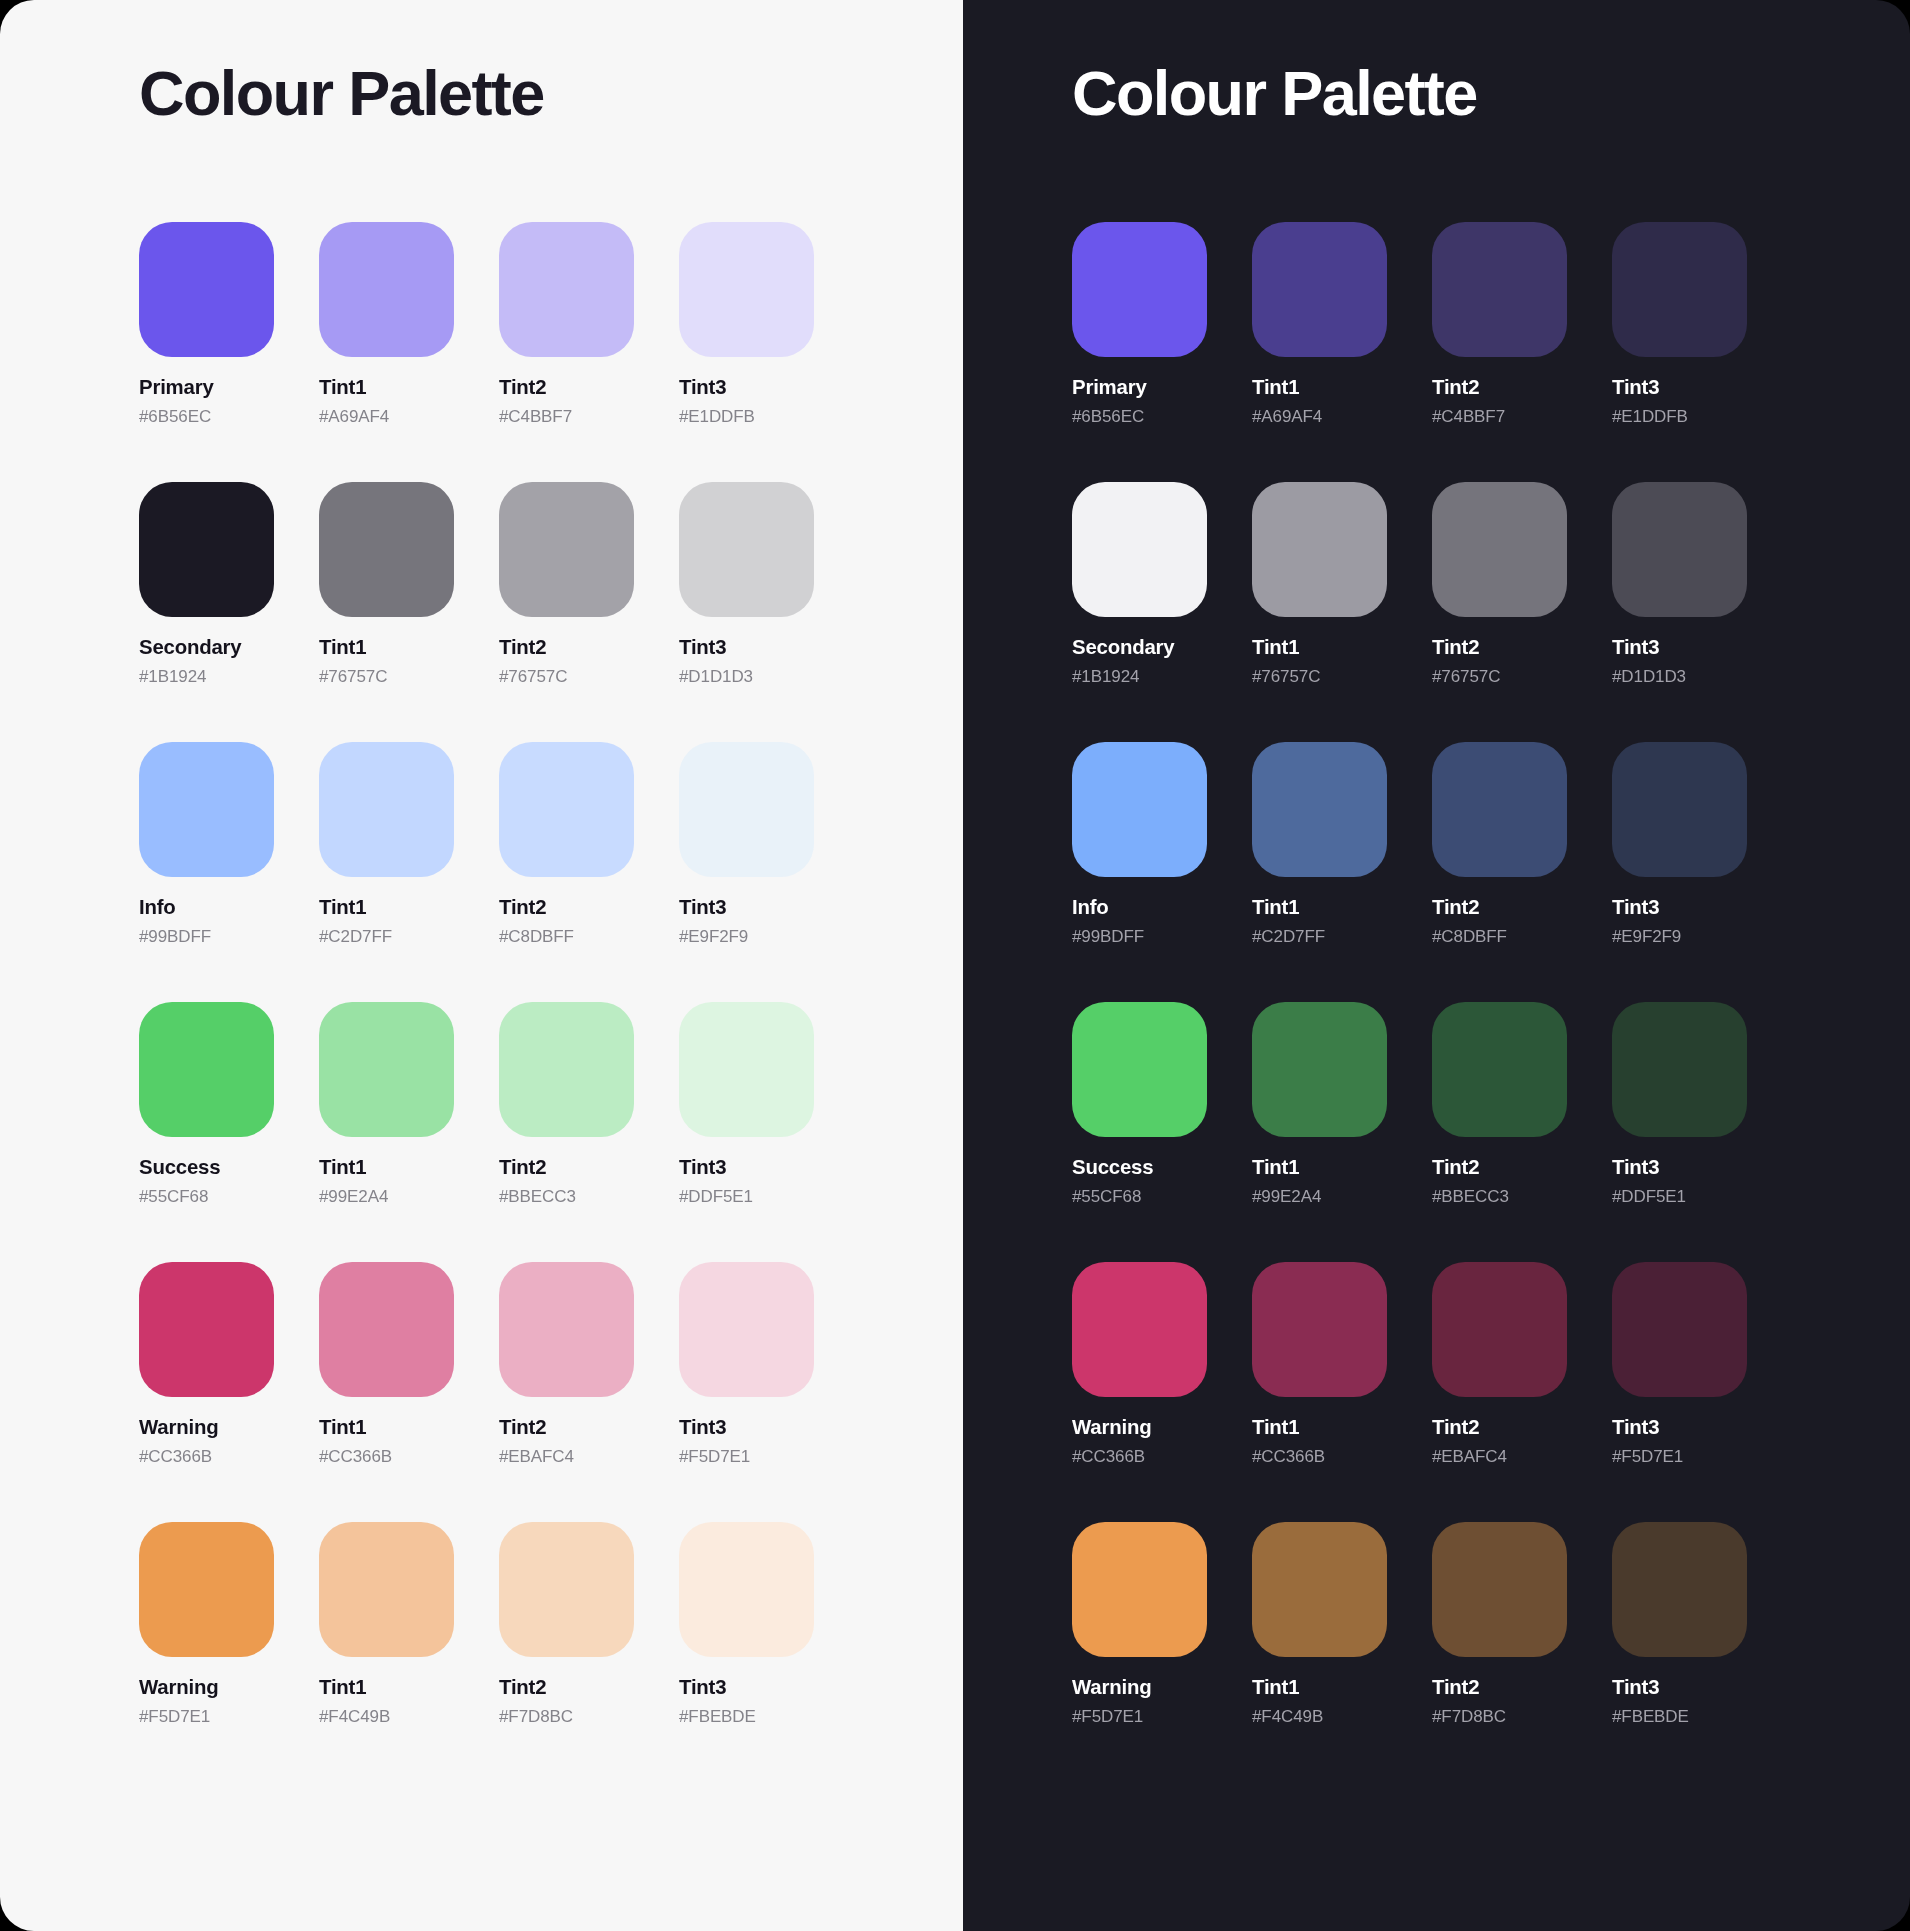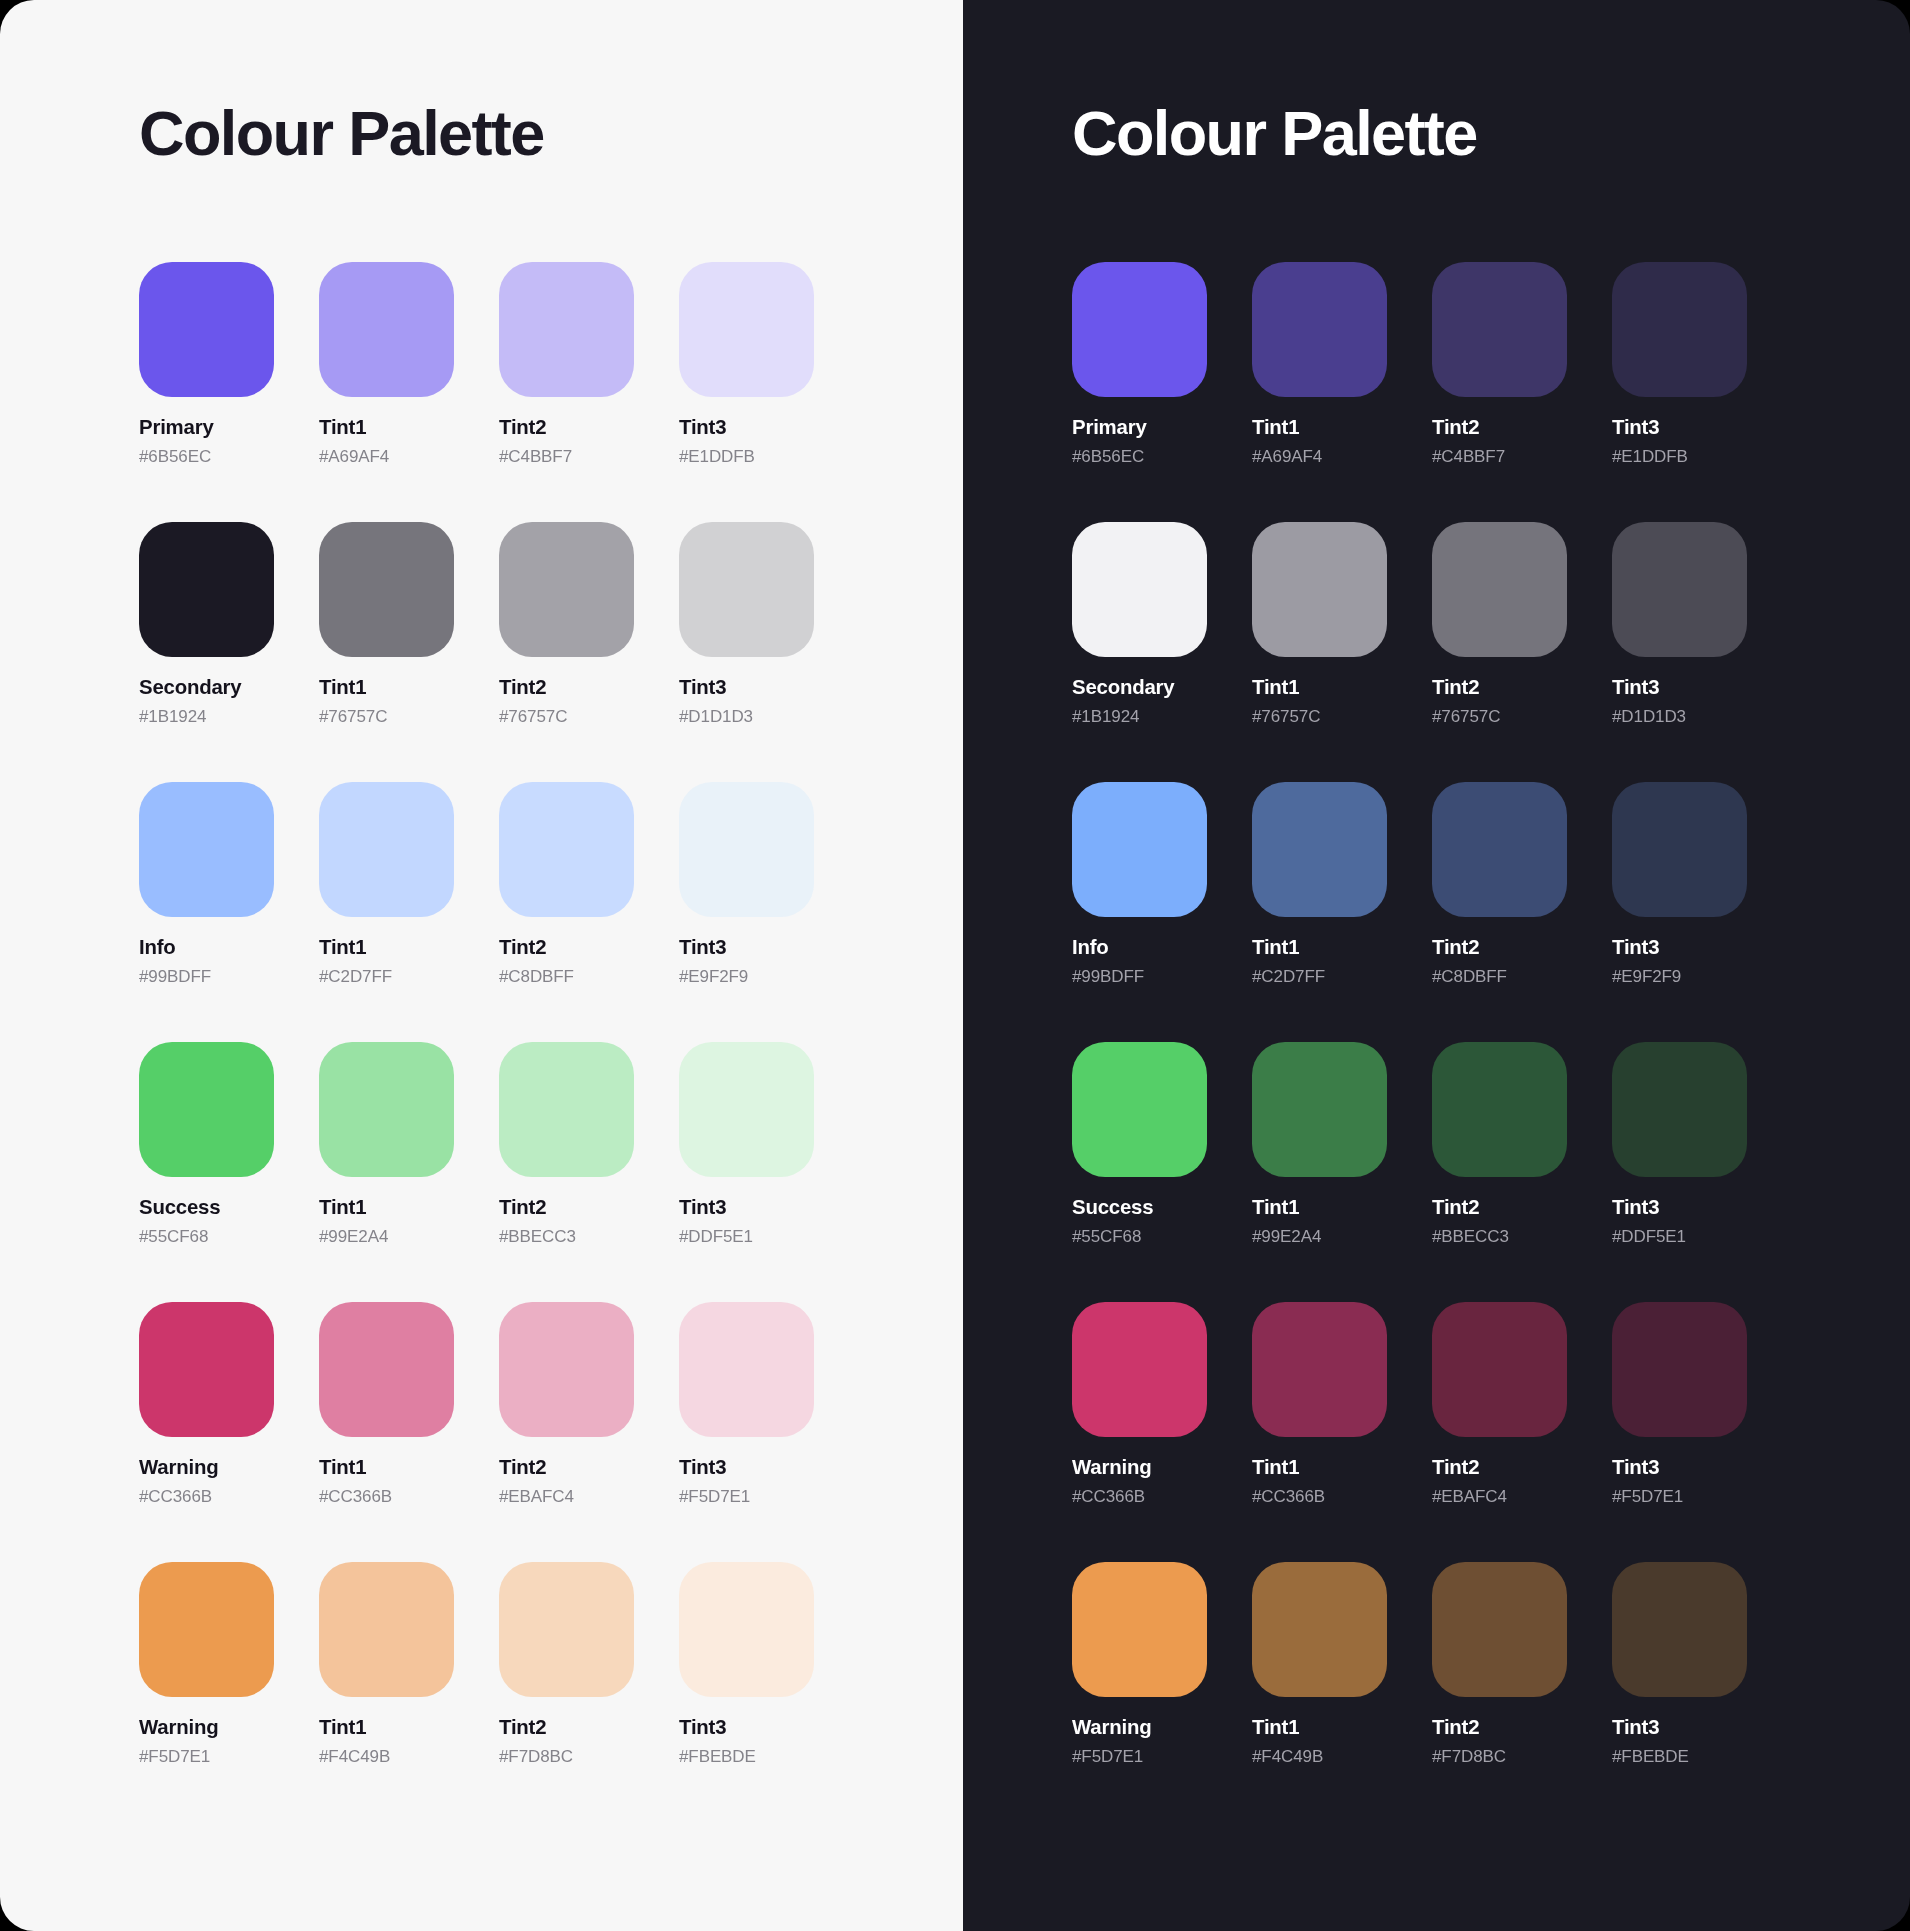--- a/index.html
+++ b/index.html
@@ -31,21 +31,21 @@
   .panel--light {
     width: 963px;
     background: #F7F7F7;
   }
   .panel--dark {
     width: 947px;
     background: #1A1A23;
   }
 
   .panel-inner {
-    padding-top: 100px;
+    padding-top: 60px;
     padding-left: 139px;
   }
   .panel--dark .panel-inner {
     padding-left: 109px;
   }
 
   .palette-title {
     font-size: 63px;
     font-weight: 700;
     letter-spacing: -1.6px;

